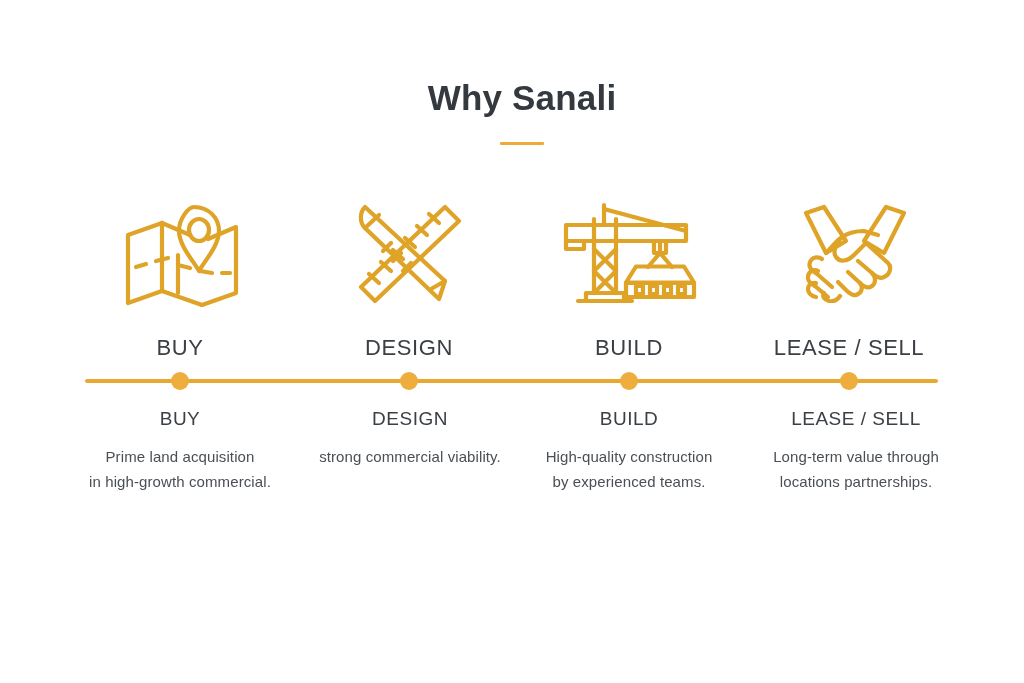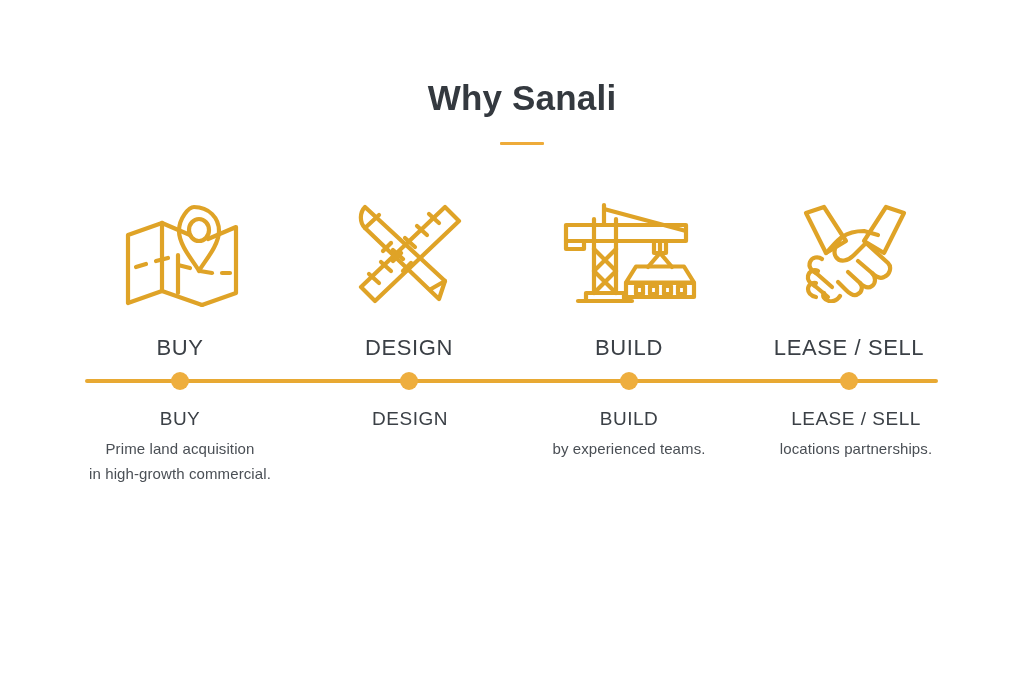--- a/index.html
+++ b/index.html
@@ -133,21 +133,21 @@
     text-align: center;
   }
   .bottom-label {
     font-size: 19px;
     color: #3b4046;
     letter-spacing: 0.5px;
     line-height: 26px;
     white-space: nowrap;
   }
   .bottom-desc {
-    margin-top: 4px;
+    margin-top: 12px;
     font-size: 15px;
     color: #4a4f55;
     line-height: 25px;
     letter-spacing: 0.1px;
   }
   .bottom-desc .desc-line {
     display: block;
     white-space: nowrap;
   }
 </style>
@@ -294,32 +294,35 @@
       <div class="bottom-label">BUY</div>
       <div class="bottom-desc">
         <span class="desc-line">Prime land acquisition</span>
         <span class="desc-line">in high-growth commercial.</span>
       </div>
     </div>
 
     <div class="bottom-col" style="left:410px;">
       <div class="bottom-label">DESIGN</div>
       <div class="bottom-desc">
+        <span class="desc-line">strong commercial viability.</span>
       </div>
     </div>
 
     <div class="bottom-col" style="left:629px;">
       <div class="bottom-label">BUILD</div>
       <div class="bottom-desc">
+        <span class="desc-line">High-quality construction</span>
         <span class="desc-line">by experienced teams.</span>
       </div>
     </div>
 
     <div class="bottom-col" style="left:856px;">
       <div class="bottom-label">LEASE / SELL</div>
       <div class="bottom-desc">
+        <span class="desc-line">Long-term value through</span>
         <span class="desc-line">locations partnerships.</span>
       </div>
     </div>
 
   </div>
 
 </div>
 
 </body></html>

